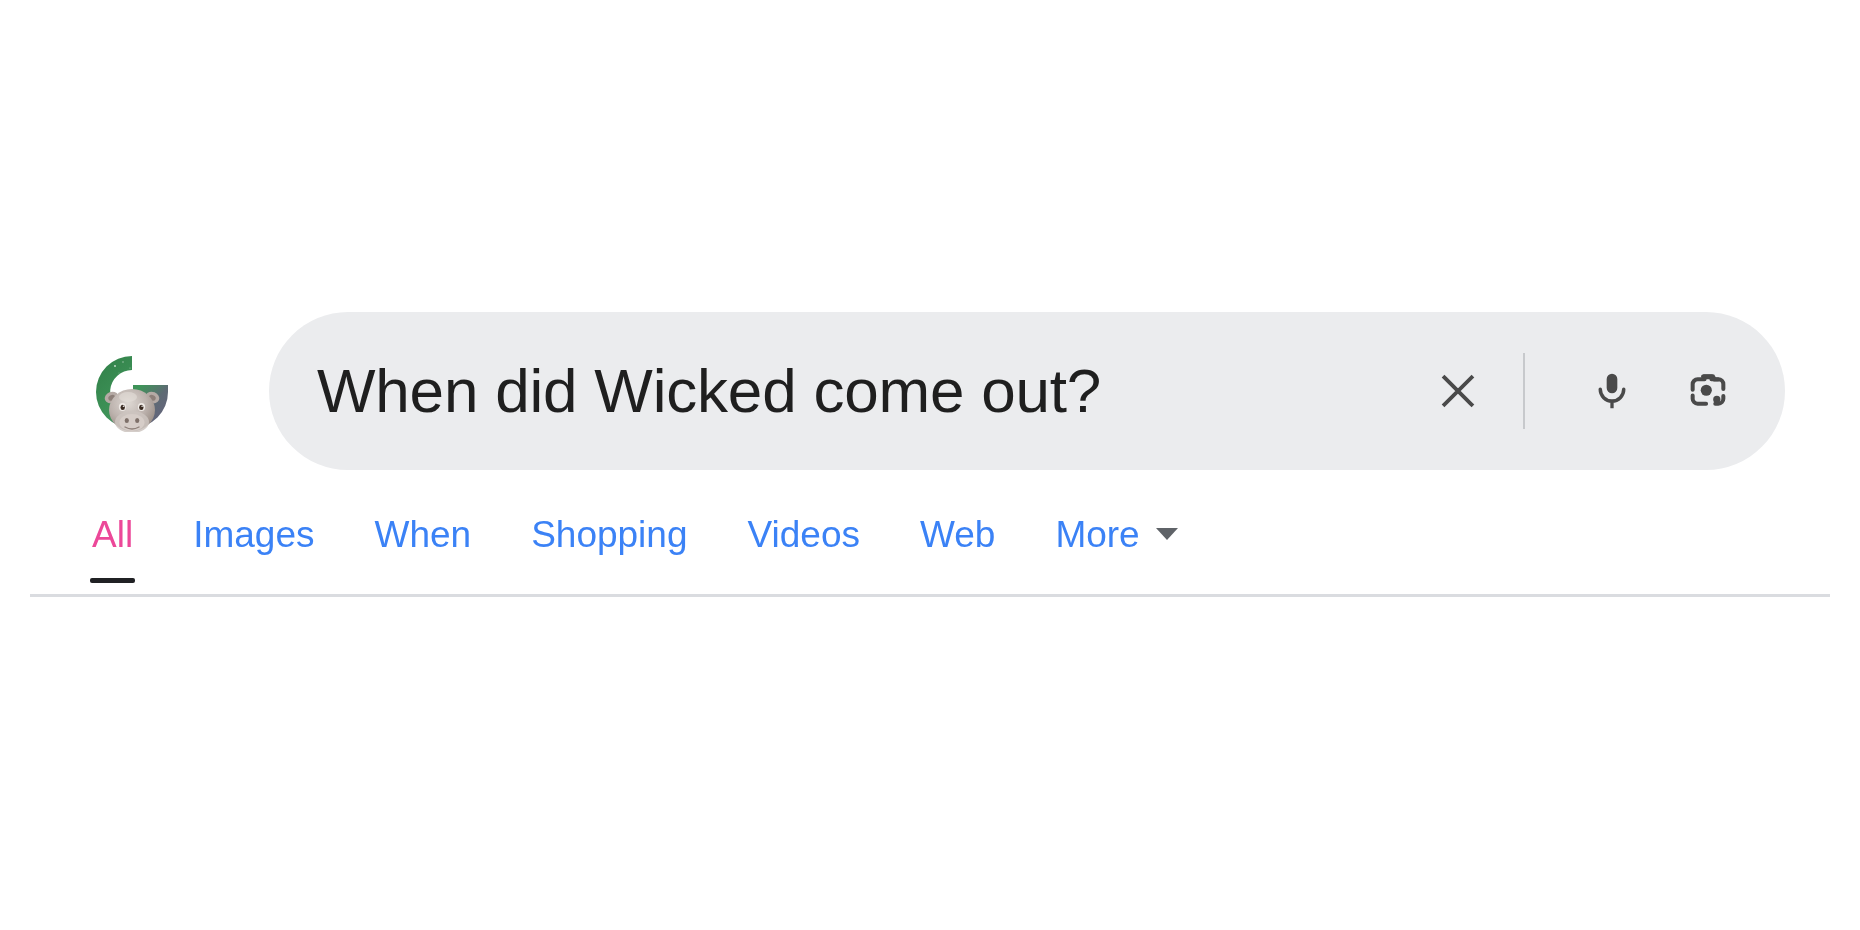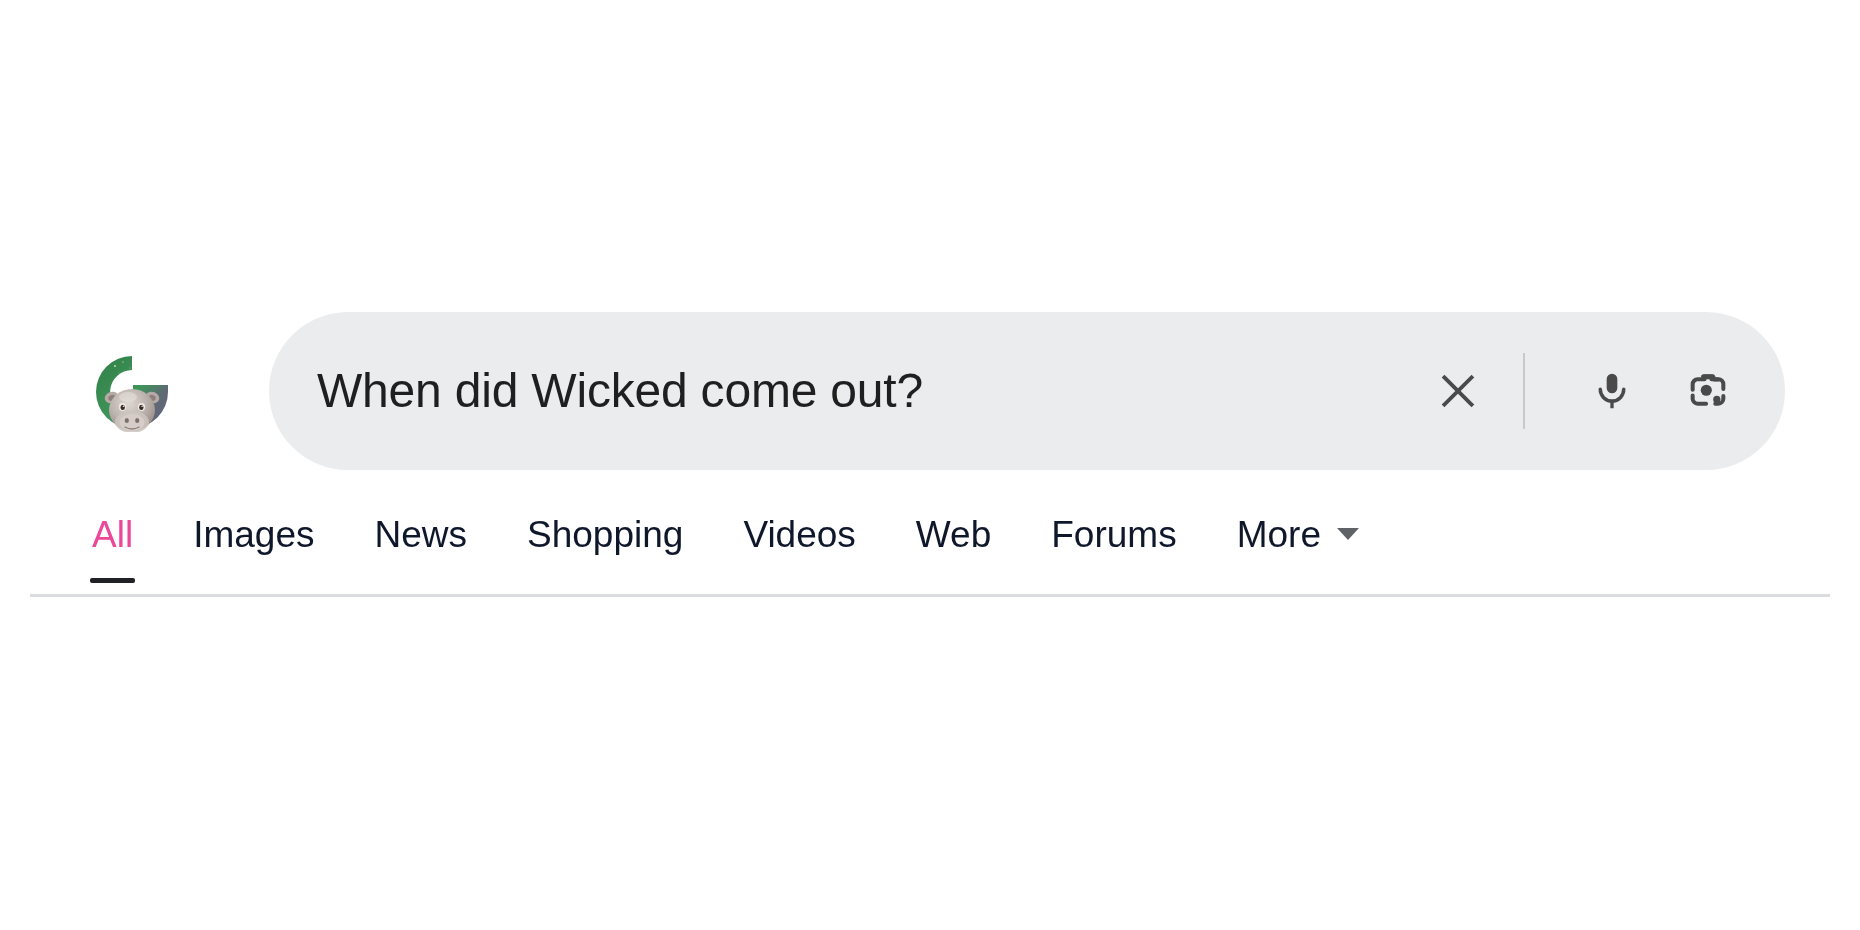--- a/index.html
+++ b/index.html
@@ -58,21 +58,21 @@
   .search-input-zone {
     flex: 1 1 auto;
     height: 100%;
     display: flex;
     align-items: center;
     padding-left: 48px;
     min-width: 0;
   }
 
   .search-text {
-    font-size: 48px;
+    font-size: 62px;
     line-height: 1;
     color: #1f1f1f;
     letter-spacing: -0.2px;
     white-space: nowrap;
     overflow: hidden;
     text-overflow: ellipsis;
     font-family: "Liberation Sans", sans-serif;
   }
 
   .search-actions {
@@ -128,21 +128,21 @@
     display: flex;
     align-items: center;
     margin-right: 60px;
     cursor: pointer;
     white-space: nowrap;
   }
 
   .tab-label {
     font-size: 37px;
     line-height: 1;
-    color: #0f172a;
+    color: #3b82f6;
     font-family: "Liberation Sans", sans-serif;
   }
 
   .tab.active .tab-label {
     color: #ec4899;
   }
 
   .tab-underline {
     position: absolute;
     left: -2px;
@@ -292,38 +292,35 @@
       <div class="tab active">
         <span class="tab-label">All</span>
         <span class="tab-underline"></span>
       </div>
 
       <div class="tab">
         <span class="tab-label">Images</span>
       </div>
 
       <div class="tab">
-        <span class="tab-label">News</span>
+        <span class="tab-label">When</span>
       </div>
 
       <div class="tab">
         <span class="tab-label">Shopping</span>
       </div>
 
       <div class="tab">
         <span class="tab-label">Videos</span>
       </div>
 
       <div class="tab">
         <span class="tab-label">Web</span>
       </div>
 
-      <div class="tab">
-        <span class="tab-label">Forums</span>
-      </div>
 
       <div class="tab more">
         <span class="tab-label">More</span>
         <span class="caret"></span>
       </div>
 
     </nav>
 
     <div class="header-rule"></div>
   </div>

